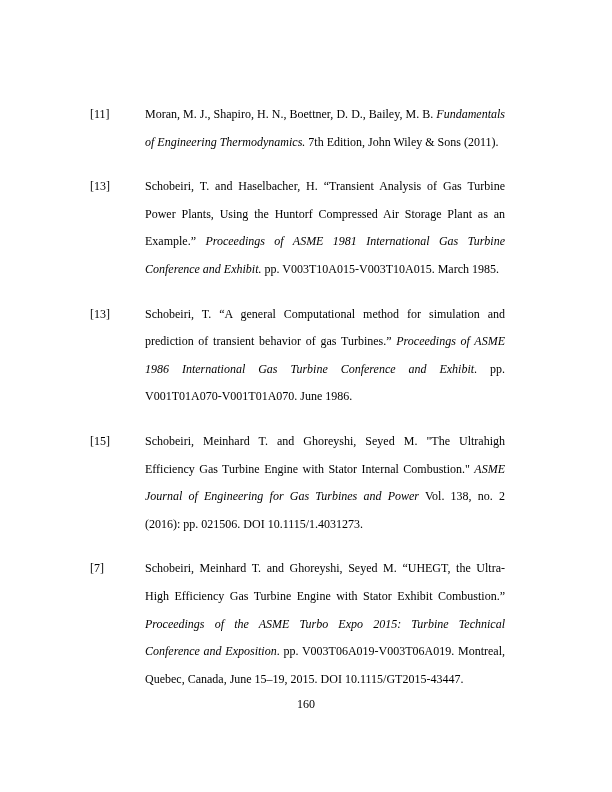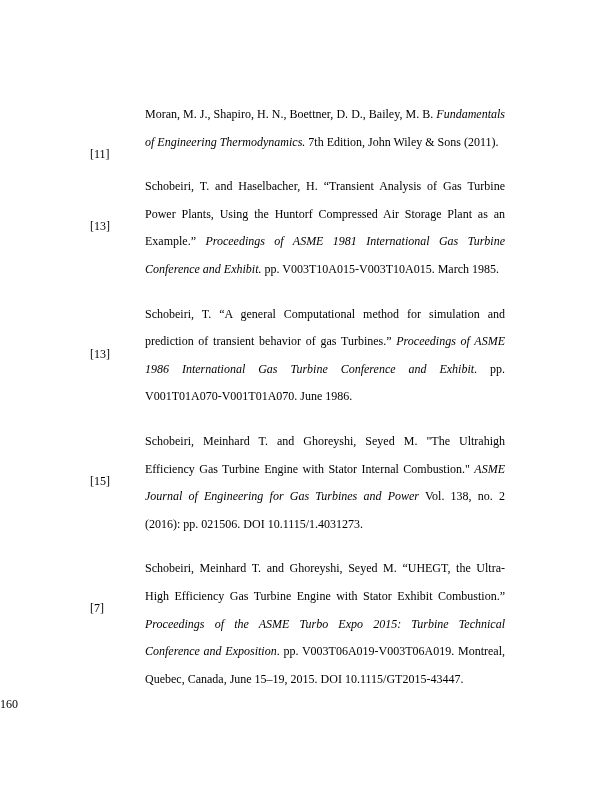--- a/index.html
+++ b/index.html
@@ -26,35 +26,35 @@
   }
   .ref {
     position: relative;
     padding-left: 38px;
     margin: 0;
   }
   .ref-label {
     position: absolute;
     left: 0;
     top: 0;
-    margin-top: 40px;
   }
   .ref-text {
     margin: 17px;
     text-align: justify;
     text-align-last: left;
   }
   .ref-text em {
     font-style: italic;
   }
   .page-number {
     position: absolute;
     top: 697px;
     left: 0;
     width: 612px;
+    text-align: center;
     line-height: 14px;
   }
 </style>
 </head>
 <body>
 
 <div class="page">
   <div class="references">
       <div class="ref">
         <span class="ref-label">[11]</span>

